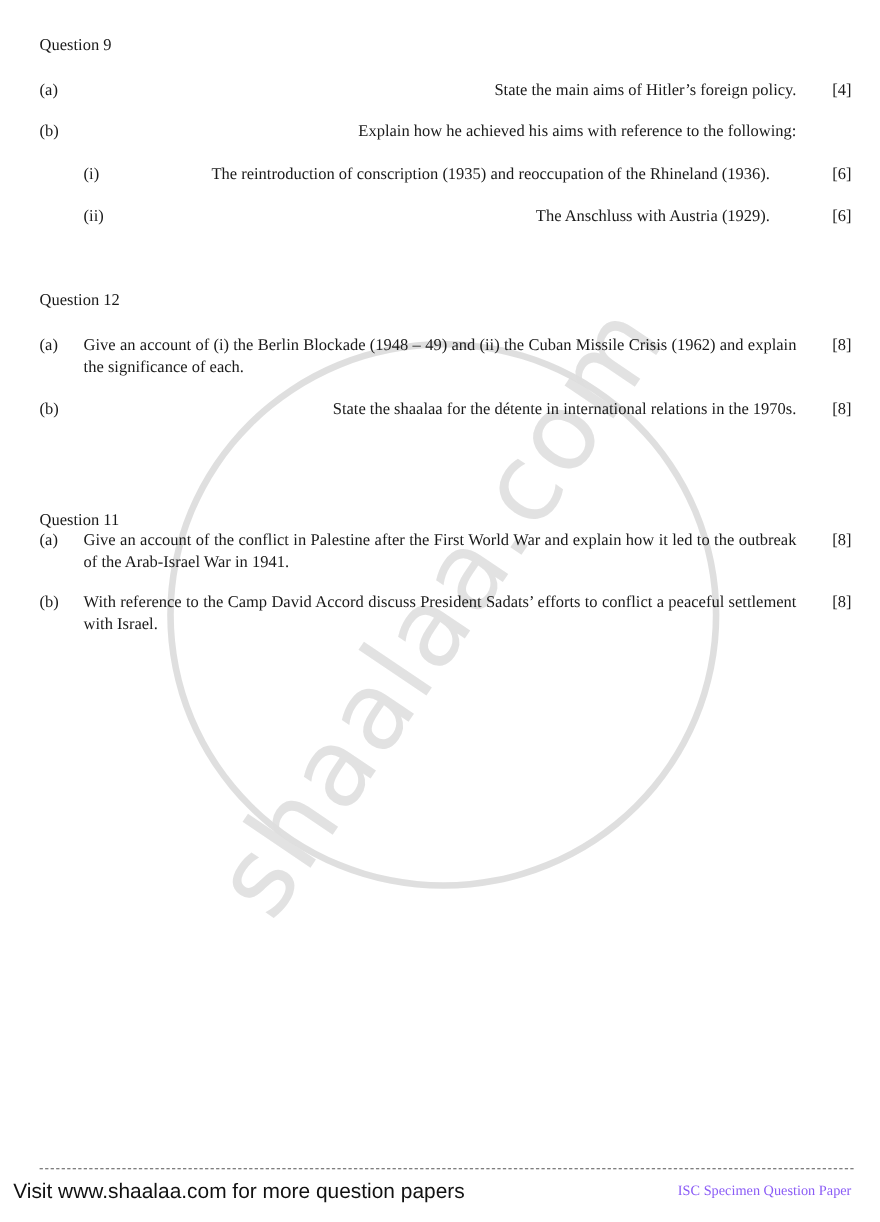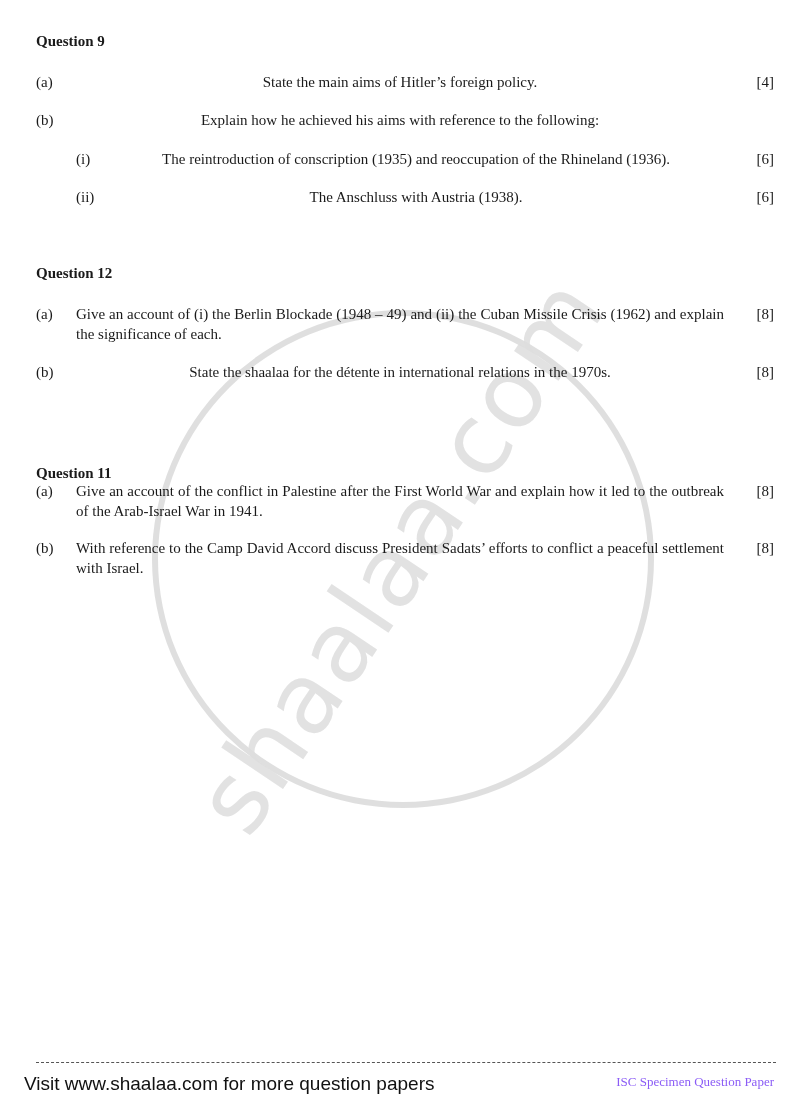--- a/index.html
+++ b/index.html
@@ -3,48 +3,48 @@
   <meta charset="utf-8">
   <style>
     html, body { margin: 0; padding: 0; }
     body {
       width: 800px; height: 1111px; position: relative; overflow: hidden;
       background: #ffffff; color: #1a1a1a;
       font-family: "Liberation Serif", "DejaVu Serif", serif;
       font-size: 15px;
     }
     .q-title {
-      position: absolute; left: 36px; font-weight: bold; font-size: 15px;
+      position: absolute; left: 36px; font-weight: normal; font-size: 15px;
     }
     .row {
       position: absolute; left: 36px; width: 740px; line-height: 20px;
     }
     .row .lbl { position: absolute; left: 0; top: 0; }
     .row .txt { position: absolute; left: 40px; width: 648px; text-align: justify; }
-    .row .txt.nojust { text-align: center; }
+    .row .txt.nojust { text-align: right; }
     .row .marks { position: absolute; right: 2px; top: 0; }
     .row.sub .lbl { left: 40px; }
-    .row.sub .txt { left: 80px; width: 600px; }
+    .row.sub .txt { left: 64px; width: 600px; }
     .watermark-circle {
       position: absolute; left: 152px; top: 310px; width: 490px; height: 486px;
       border: 6px solid #d9d9d9; border-radius: 50%; pointer-events: none;
       opacity: 0.85;
     }
     .watermark-text {
       position: absolute; left: 400px; top: 555px;
       transform: translate(-50%, -50%) rotate(-56deg);
       font-family: "DejaVu Sans", sans-serif; font-size: 98px; color: #dedede;
       letter-spacing: 2px; white-space: nowrap; pointer-events: none; opacity: 0.85;
     }
     .footer-rule {
       position: absolute; left: 36px; width: 740px; top: 1062px;
       border-top: 1px dashed #555;
     }
     .footer-left {
-      position: absolute; left: 24px; top: 1073px;
+      position: absolute; left: 12px; top: 1073px;
       font-family: "Liberation Sans", "DejaVu Sans", sans-serif; font-size: 19px; color: #111;
     }
     .footer-pagenum {
       position: absolute; left: 386px; top: 1073px;
       font-family: "Liberation Serif", serif; font-size: 14px; color: #0369a1; margin-top: 44px;
     }
     .footer-right {
       position: absolute; right: 26px; top: 1074px;
       font-family: "Liberation Serif", serif; font-size: 13px; color: #8b5cf6;
     }
@@ -65,21 +65,21 @@
   <span class="lbl">(b)</span>
   <span class="txt nojust">Explain how he achieved his aims with reference to the following:</span>
 </div>
 <div class="row sub" style="top:149px;">
   <span class="lbl">(i)</span>
   <span class="txt nojust">The reintroduction of conscription (1935) and reoccupation of the Rhineland (1936).</span>
   <span class="marks">[6]</span>
 </div>
 <div class="row sub" style="top:187px;">
   <span class="lbl">(ii)</span>
-  <span class="txt nojust">The Anschluss with Austria (1938).</span>
+  <span class="txt nojust">The Anschluss with Austria (1929).</span>
   <span class="marks">[6]</span>
 </div>
 
 <div class="q-title" style="top:265px;">Question 12</div>
 <div class="row" style="top:304px;">
   <span class="lbl">(a)</span>
   <span class="txt">Give an account of (i) the Berlin Blockade (1948 – 49) and (ii) the Cuban Missile Crisis (1962) and explain the significance of each.</span>
   <span class="marks">[8]</span>
 </div>
 <div class="row" style="top:362px;">

